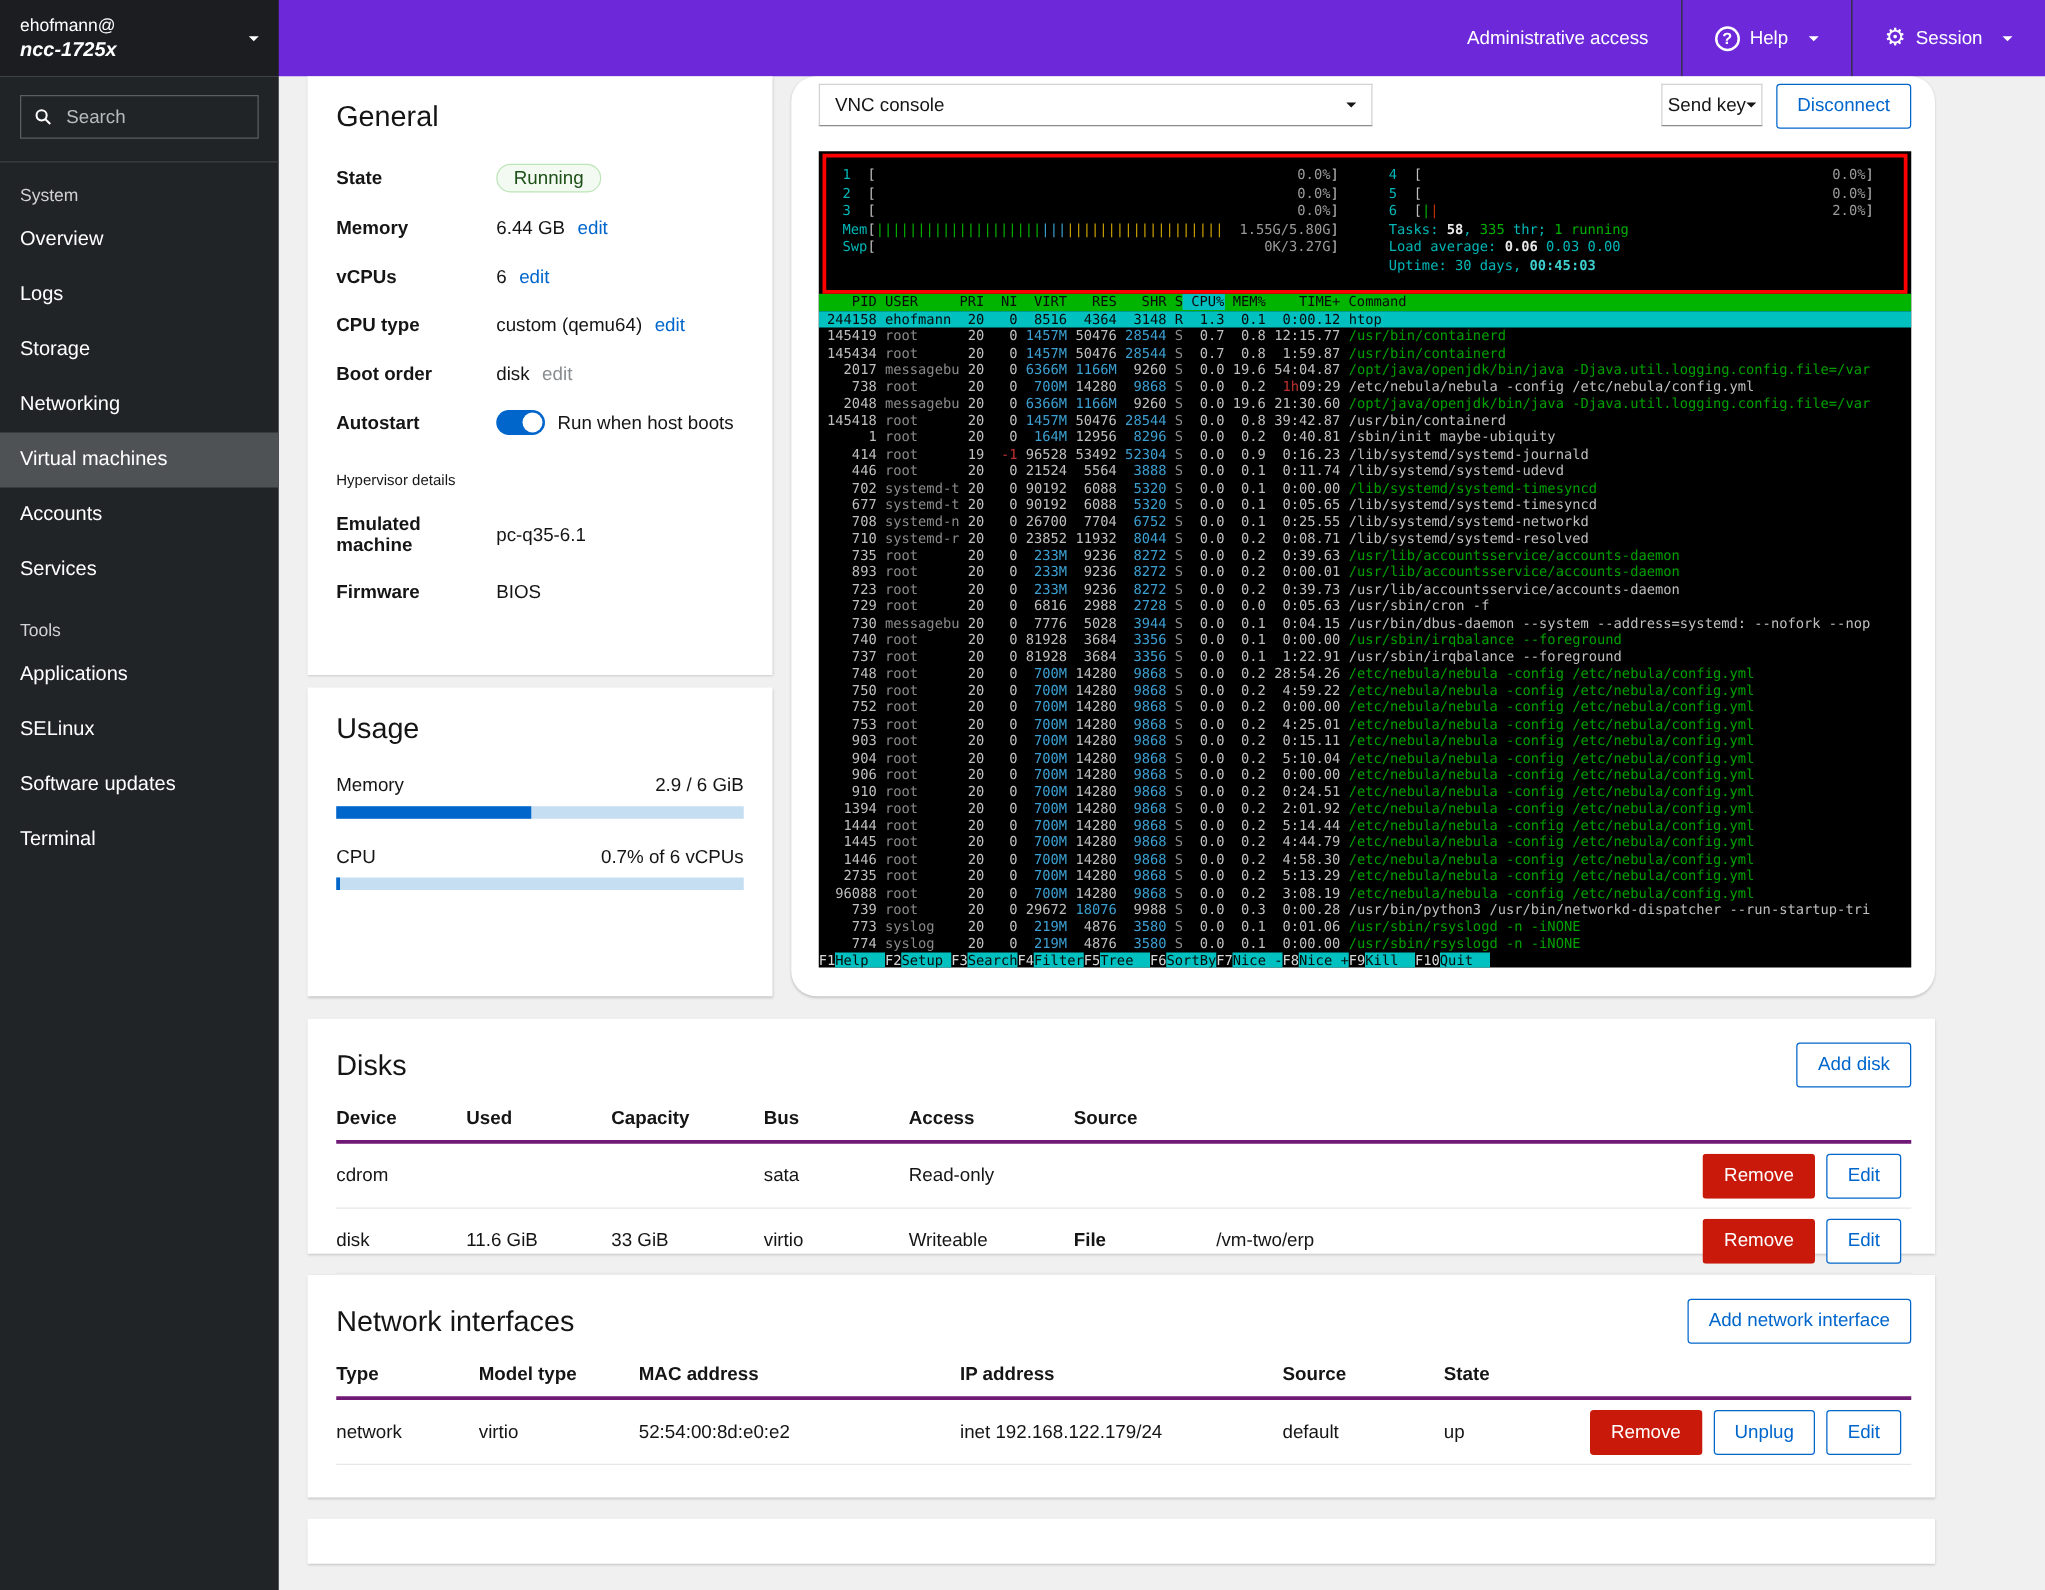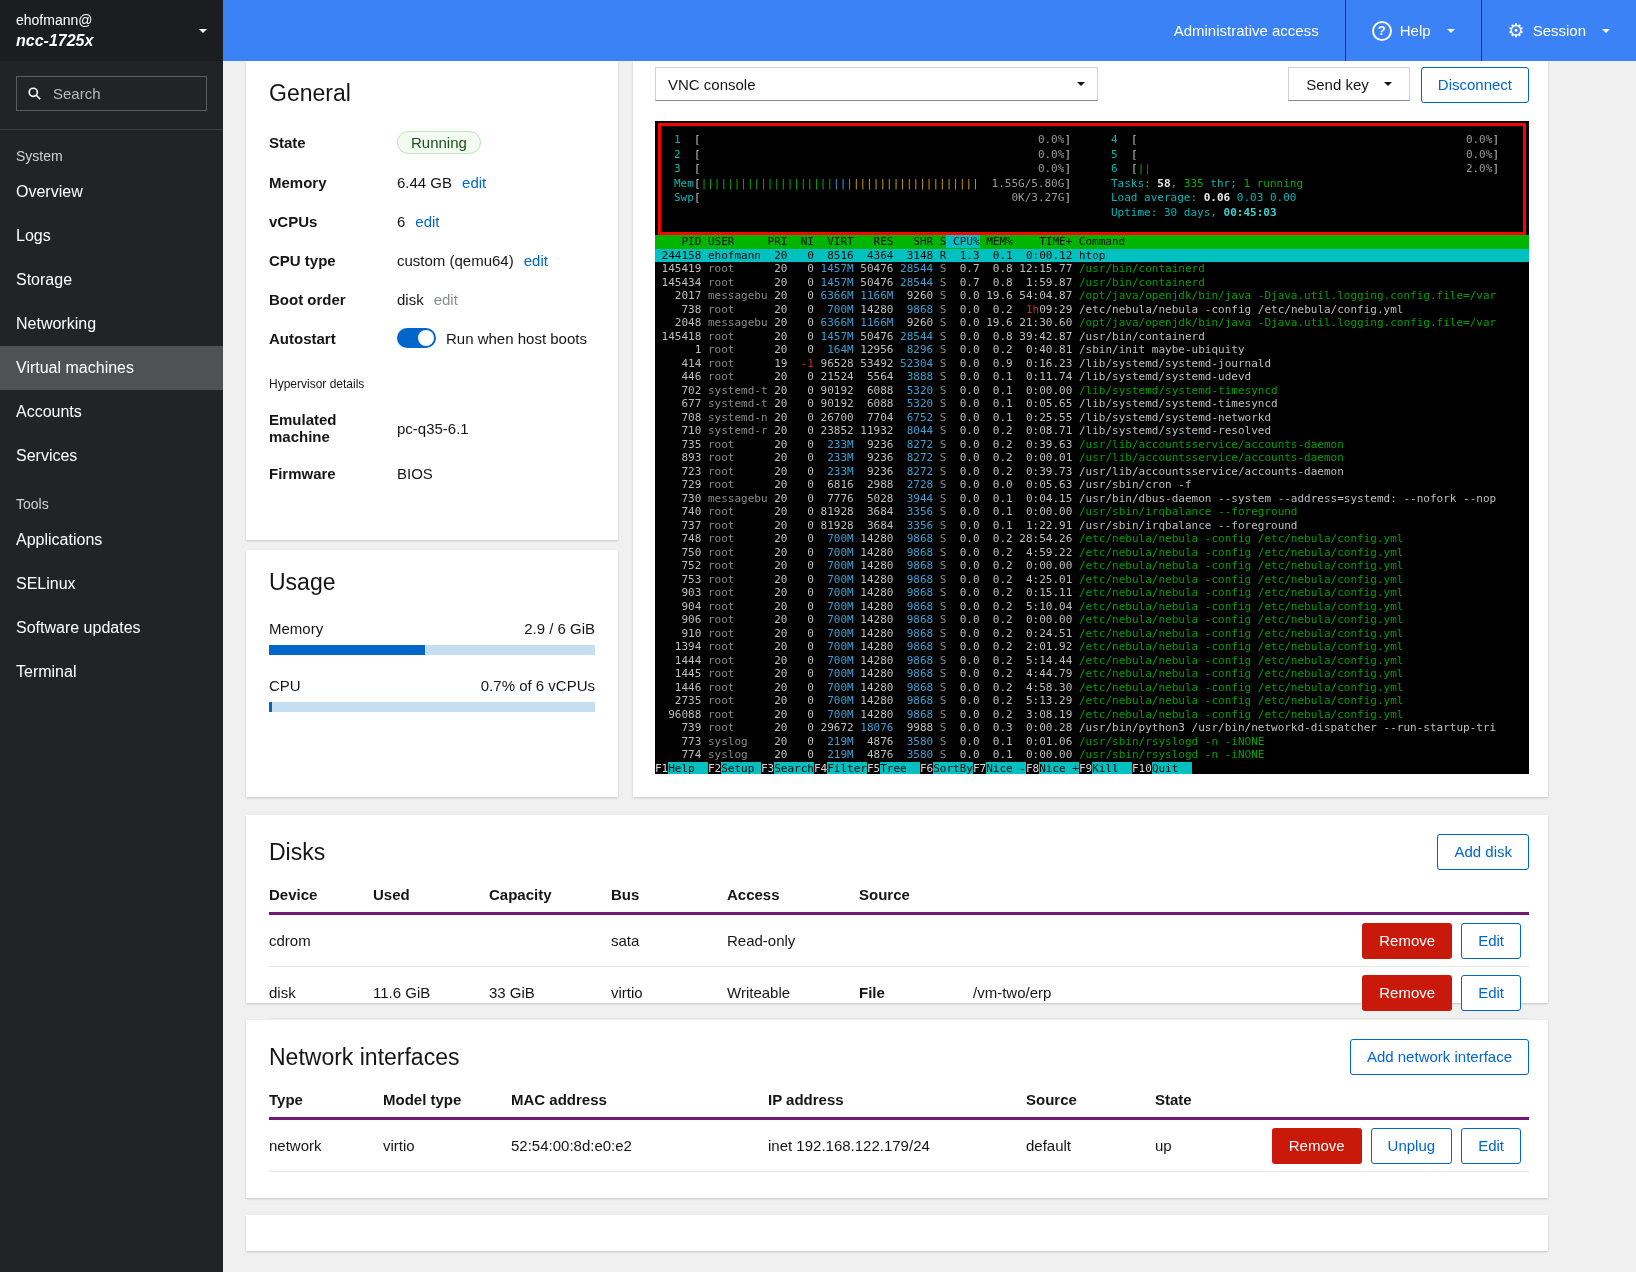--- a/index.html
+++ b/index.html
@@ -1,18 +1,18 @@
 <!DOCTYPE html>
 <html><head>
 <meta charset="utf-8">
 <style>
   html,body{margin:0;padding:0;background:#f0f0f0;font-family:"Liberation Sans",sans-serif;}
   .page{width:1636px;height:1272px;overflow:hidden;background:#f0f0f0;}
   
-  .masthead{height:61px;background:#3b82f6;display:flex;align-items:stretch;color:#fff;gap:31px;}
+  .masthead{height:61px;background:#6d28d9;display:flex;align-items:stretch;color:#fff;gap:31px;}
   .brand{width:223px;background:#1b1d21;display:flex;align-items:center;justify-content:space-between;padding:0 16px;box-sizing:border-box;cursor:pointer;}
   .brand .user{font-size:14px;line-height:19px;}
   .brand .host{font-size:16px;font-weight:bold;line-height:21px;font-style:italic;}
   .caret{width:0;height:0;border:4px solid transparent;border-top-color:#fff;margin-left:8px;display:inline-block;position:relative;top:2px;}
   .mh-right{flex:1;display:flex;justify-content:flex-end;align-items:stretch;}
   .mh-item{background:none;border:none;color:#fff;font-size:15px;font-family:inherit;display:flex;align-items:center;gap:8px;padding:0 26px;cursor:pointer;}
   .mh-sep{width:1px;background:#2b2e33;}
   .qicon{width:20px;height:20px;border:2px solid #fff;border-radius:50%;display:inline-flex;align-items:center;justify-content:center;font-weight:bold;font-size:13px;box-sizing:border-box;}
   .gear{font-size:19px;line-height:1;}
   
@@ -42,26 +42,26 @@
   .switch{width:39px;height:20px;border-radius:10px;background:#0066cc;position:relative;display:inline-block;cursor:pointer;}
   .switch .knob{position:absolute;right:2px;top:2px;width:16px;height:16px;border-radius:50%;background:#fff;}
   h3.sub{margin:28px 0 20px;font-size:12px;font-weight:500;color:#151515;}
   
   .card.usage{height:247px;padding:19px 23px;}
   .u-row{margin-bottom:22px;}
   .u-line{display:flex;justify-content:space-between;font-size:15px;color:#151515;margin-bottom:8px;}
   .pbar{height:10px;background:#c6def2;}
   .pfill{height:100%;background:#0066cc;width:0;}
   
-  .card.console-card{height:736px;padding:6px 19px 0 22px;}
+  .card.console-card{height:736px;padding:6px 19px 0 22px;border-radius:20px;}
   .console-top{display:flex;justify-content:space-between;align-items:flex-start;}
   .pf-select{width:443px;height:34px;box-sizing:border-box;border:1px solid #d2d2d2;border-bottom-color:#8a8d90;display:flex;align-items:center;justify-content:space-between;padding:0 12px;font-size:15px;color:#151515;cursor:pointer;background:#fff;}
   .dk-caret{width:0;height:0;border:4px solid transparent;border-top-color:#151515;position:relative;top:2px;}
   .console-actions{display:flex;gap:11px;}
-  .sendkey{height:34px;box-sizing:border-box;border:1px solid #d2d2d2;border-bottom-color:#8a8d90;background:#fff;display:flex;align-items:center;gap:15px;padding:0 17px;font-size:15px;color:#151515;cursor:pointer;font-family:inherit;}
+  .sendkey{height:34px;box-sizing:border-box;border:1px solid #d2d2d2;border-bottom-color:#8a8d90;background:#fff;display:flex;align-items:center;gap:0;padding:0 4px;font-size:15px;color:#151515;cursor:pointer;font-family:inherit;}
   .btn{font-size:15px;padding:7px 16px;border-radius:3px;border:1px solid transparent;cursor:pointer;font-family:inherit;line-height:20px;}
   .btn.danger{background:#c9190b;color:#fff;}
   .btn.secondary{background:#fff;color:#0066cc;border-color:#0066cc;}
   
   .vnc-screen{width:874px;height:653px;background:#000;margin-top:18px;overflow:hidden;cursor:pointer;}
   .htop-hdr{border:3px solid #ff0000;margin:2px 3px 0;height:112px;box-sizing:border-box;position:relative;}
   .hcol-l{position:absolute;left:13px;top:7px;width:397px;}
   .hcol-r{position:absolute;left:450px;top:7px;width:388px;}
   .mline,.tline{display:flex;font-family:"DejaVu Sans Mono",monospace;font-size:11px;line-height:14.6px;white-space:pre;}
   .tline{display:block;}

